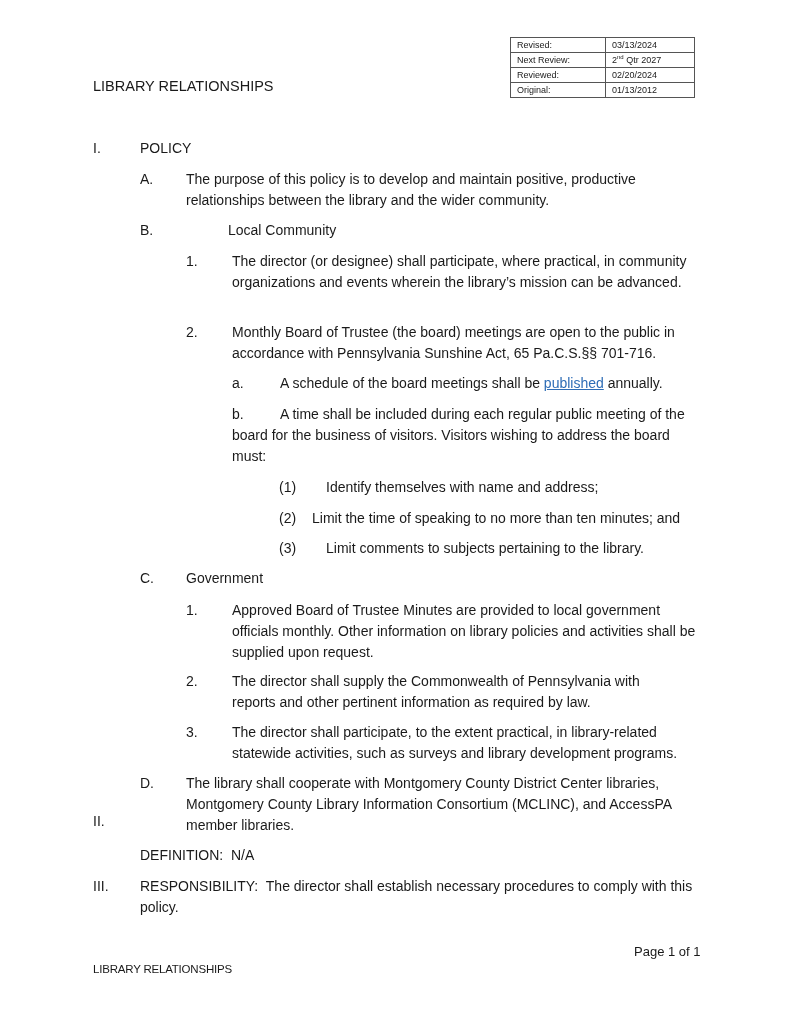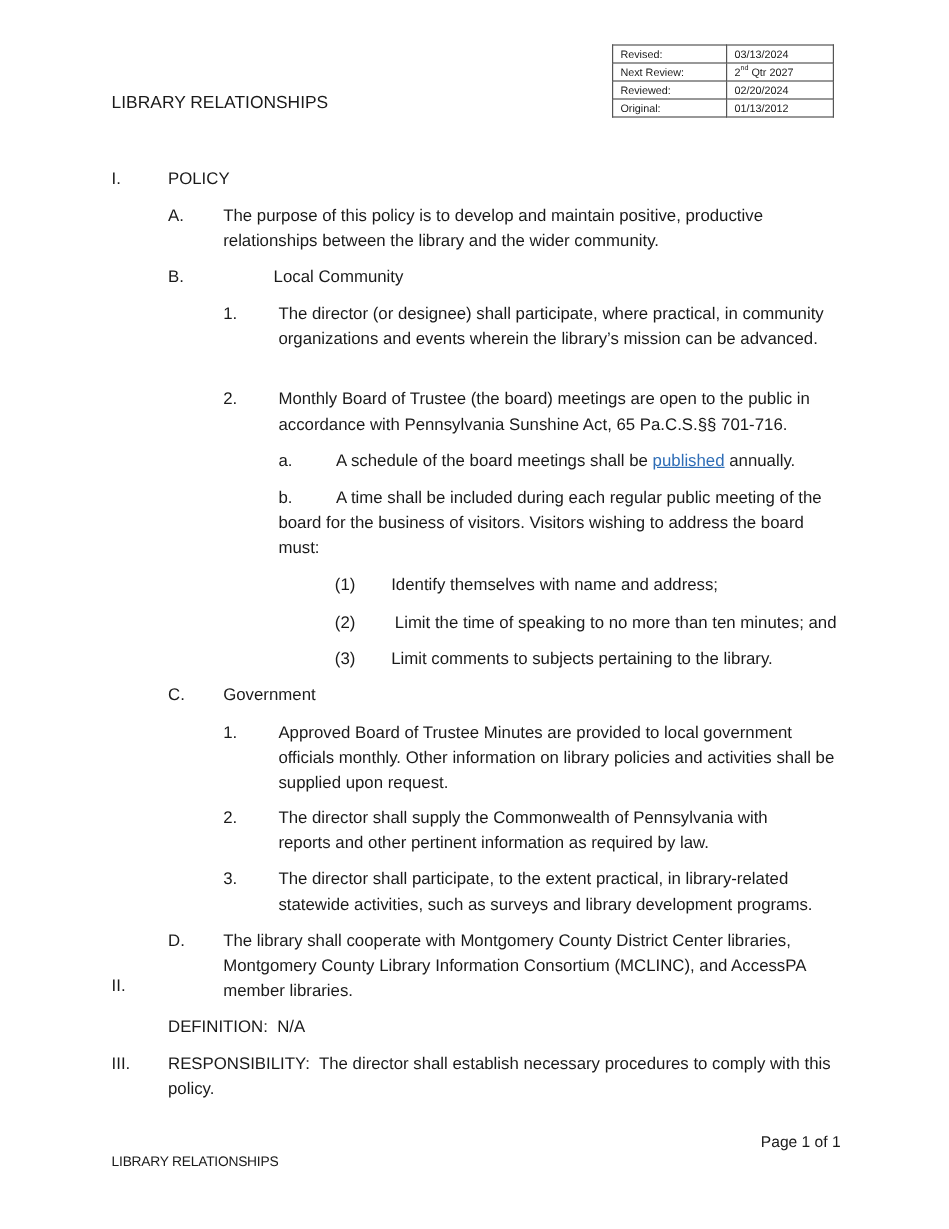--- a/index.html
+++ b/index.html
@@ -68,21 +68,21 @@
   <div class="para" style="left:232px; top:322px; width:470px;">Monthly Board of Trustee (the board) meetings are open to the public in accordance with Pennsylvania Sunshine Act, 65 Pa.C.S.§§ 701-716.</div>
 
   <div class="num" style="left:232px; top:375px;">a.</div>
   <div class="para" style="left:232px; top:404px; width:470px; text-indent:0;"><span style="display:inline-block; width:48px;">b.</span><span>A time shall be included during each regular public meeting of the board for the business of visitors. Visitors wishing to address the board must:</span></div>
 
   <div class="para" style="left:280px; top:373px; width:420px;"><span>A schedule of the board meetings shall be </span><a class="link" href="#">published</a><span> annually.</span></div>
 
   <div class="num" style="left:279px; top:479px;">(1)</div>
   <div class="num" style="left:326px; top:479px;">Identify themselves with name and address;</div>
   <div class="num" style="left:279px; top:510px;">(2)</div>
-  <div class="num" style="left:329px; top:510px;">Limit the time of speaking to no more than ten minutes; and</div>
+  <div class="num" style="left:312px; top:510px;">Limit the time of speaking to no more than ten minutes; and</div>
   <div class="num" style="left:279px; top:540px;">(3)</div>
   <div class="num" style="left:326px; top:540px;">Limit comments to subjects pertaining to the library.</div>
 
   <div class="num" style="left:140px; top:570px;">C.</div>
   <div class="num" style="left:186px; top:570px;">Government</div>
 
   <div class="num" style="left:186px; top:602px;">1.</div>
   <div class="para" style="left:232px; top:600px; width:475px;">Approved Board of Trustee Minutes are provided to local government officials monthly. Other information on library policies and activities shall be supplied upon request.</div>
 
   <div class="num" style="left:186px; top:673px;">2.</div>

